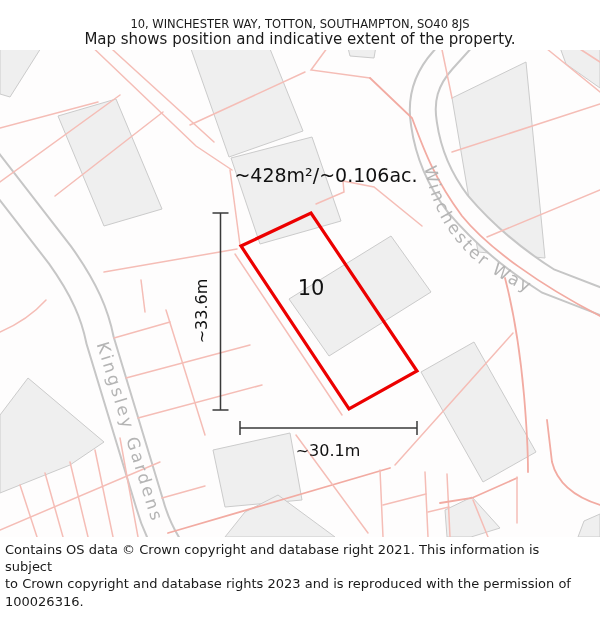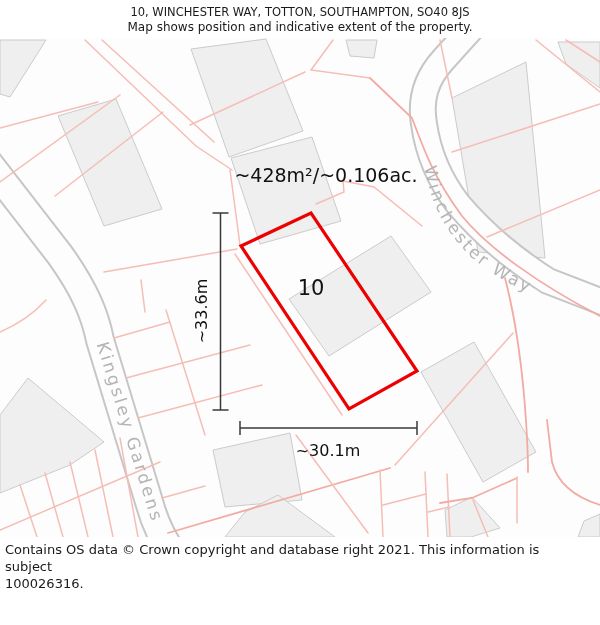--- a/index.html
+++ b/index.html
@@ -1,20 +1,20 @@
 <!DOCTYPE html>
 <html><head>
 <meta charset="utf-8">
 <style>
   html,body{margin:0;padding:0;background:#fff;}
   body{width:600px;height:625px;overflow:hidden;position:relative;
        font-family:"DejaVu Sans","Liberation Sans",sans-serif;color:#1a1a1a;}
-  .header{position:absolute;top:0;left:0;width:600px;height:38px;text-align:center;background:#fff;z-index:3;}
+  .header{position:absolute;top:12px;left:0;width:600px;height:38px;text-align:center;background:#fff;z-index:3;}
   .header .t1{font-size:11.5px;line-height:15px;padding-top:5px;}
-  .header .t2{font-size:12px;line-height:15px;}
+  .header .t2{font-size:15px;line-height:15px;}
   .map-wrap{position:absolute;top:38px;left:0;width:600px;height:499px;background:#fefdfd;overflow:hidden;}
   .footer{position:absolute;top:539px;left:0;width:600px;height:86px;background:#fff;z-index:3;
           font-size:13px;line-height:17.2px;padding:2px 19px 0 5px;box-sizing:border-box;}
   svg{display:block;}
   .bld{fill:#efefef;stroke:#cbcbcb;stroke-width:1;}
   .pk{stroke:#f5bdb6;stroke-width:1.5;fill:none;stroke-linecap:round;}
   .pk2{stroke:#f2aba2;stroke-width:1.8;fill:none;stroke-linecap:round;}
   .road-case{stroke:#c6c6c6;fill:none;stroke-linecap:round;}
   .road-fill{stroke:#fefdfd;fill:none;stroke-linecap:round;}
   .dim{stroke:#3a3a3a;stroke-width:1.5;fill:none;}
@@ -123,14 +123,15 @@
 
   <text class="maplabel" x="326" y="182" font-size="19" text-anchor="middle">~428m²/~0.106ac.</text>
   <text class="maplabel" x="311" y="295" font-size="21" text-anchor="middle">10</text>
   <text class="maplabel" x="207" y="311" font-size="16" text-anchor="middle" transform="rotate(-90 207 311)">~33.6m</text>
   <text class="maplabel" x="328" y="456" font-size="16" text-anchor="middle">~30.1m</text>
 </svg>
 </div>
 
 <div class="footer">
   <div>Contains OS data © Crown copyright and database right 2021. This information is subject</div>
+  <div>to Crown copyright and database rights 2023 and is reproduced with the permission of</div>
   <div>100026316.</div>
 </div>
 
 </body></html>

